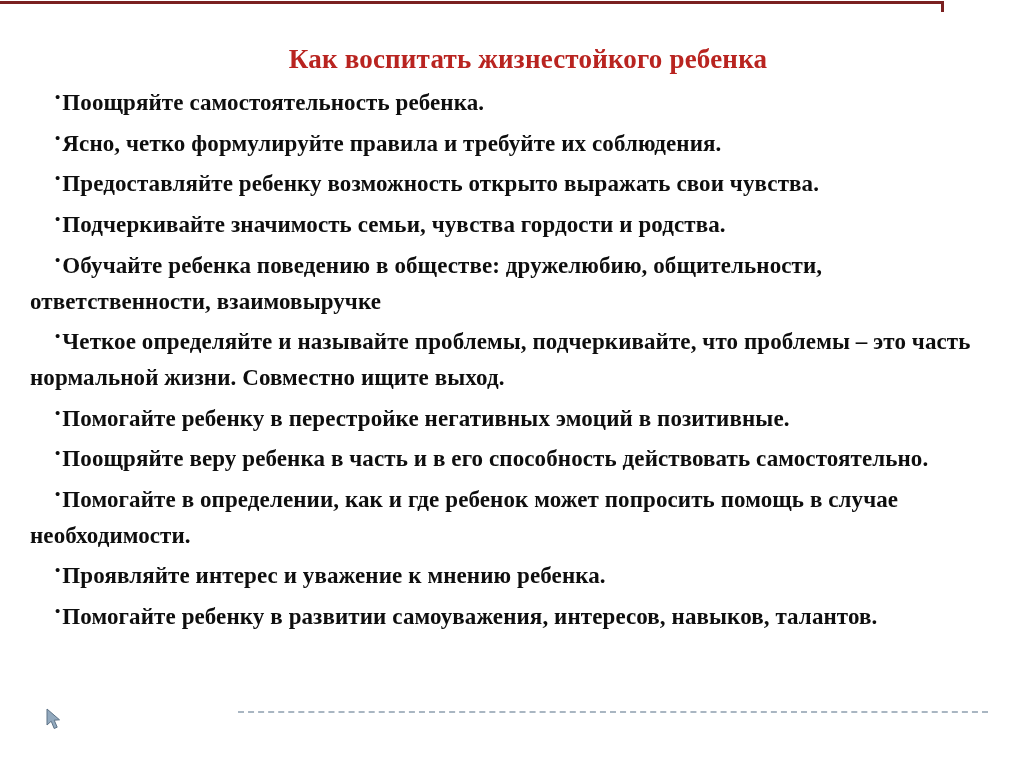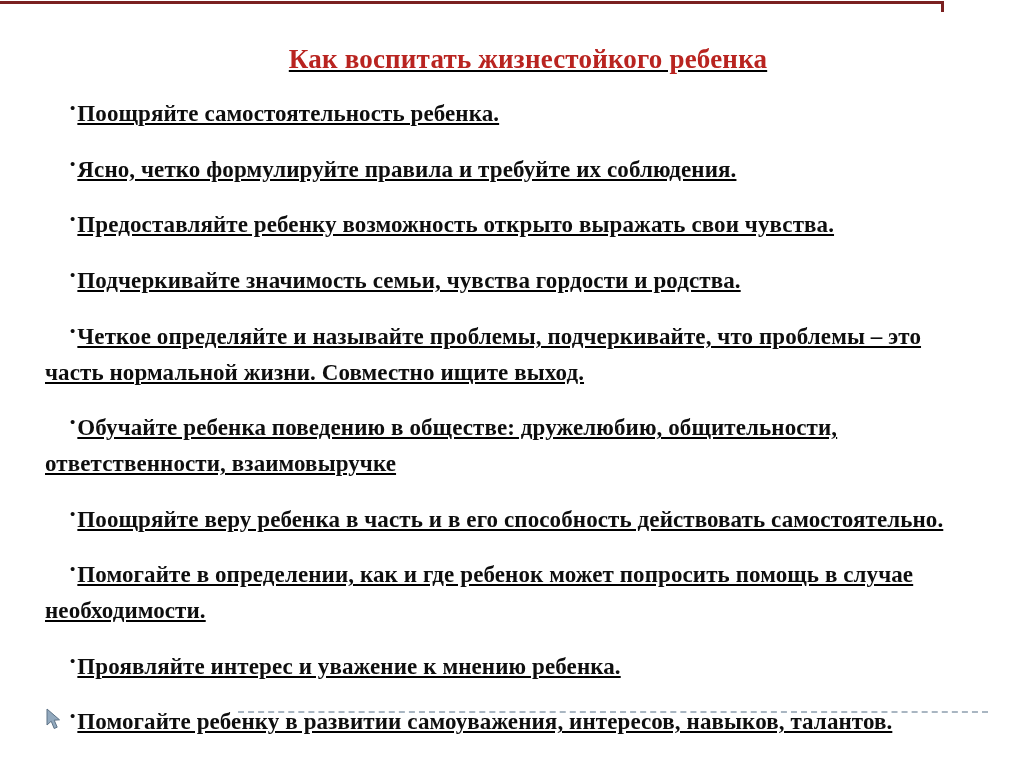--- a/index.html
+++ b/index.html
@@ -6,21 +6,20 @@
   body {
     width: 1024px; height: 768px;
     background: #ffffff;
     overflow: hidden;
     font-family: "Liberation Serif", "DejaVu Serif", serif;
   }
   .slide {
     position: relative;
     width: 1024px; height: 672px;
     background: #ffffff;
-    text-decoration: underline;
   }
   .top-line {
     position: absolute;
     left: 0; top: 1px;
     width: 943px; height: 3px;
     background: #7a2020;
   }
   .top-line-tick {
     position: absolute;
     left: 941px; top: 1px;
@@ -36,21 +35,21 @@
     line-height: 34px;
     color: #b92420;
     letter-spacing: 0.2px;
   }
   .content {
     margin-top: 4px;
     padding: 0 28px 0 30px;
     color: #0e0e0e;
   }
   .content p {
-    margin: 15px;
+    margin: 0;
     font-size: 23px;
     font-weight: 700;
     line-height: 35.7px;
     text-indent: 25px;
     letter-spacing: 0.1px;
   }
   .dot {
     display: inline-block;
     text-indent: 0;
     font-size: 15px;
@@ -77,22 +76,23 @@
   <div class="top-line" style="background: rgb(122, 32, 32);"></div>
   <div class="top-line-tick" style="background: rgb(122, 32, 32);"></div>
 
   <div class="title" style="color: rgb(185, 36, 32);">Как воспитать жизнестойкого ребенка</div>
 
   <div class="content">
     <p><span class="dot">•</span><span>Поощряйте самостоятельность ребенка.</span></p>
     <p><span class="dot">•</span><span>Ясно, четко формулируйте правила и требуйте их соблюдения.</span></p>
     <p><span class="dot">•</span><span>Предоставляйте ребенку возможность открыто выражать свои чувства.</span></p>
     <p><span class="dot">•</span><span>Подчеркивайте значимость семьи, чувства гордости и родства.</span></p>
+    <p><span class="dot">•</span><span>Обучайте ребенка поведению в обществе: дружелюбию, общительности, ответственности, взаимовыручке</span></p>
     <p><span class="dot">•</span><span>Четкое определяйте и называйте проблемы, подчеркивайте, что проблемы – это часть нормальной жизни. Совместно ищите выход.</span></p>
-    <p><span class="dot">•</span><span>Обучайте ребенка поведению в обществе: дружелюбию, общительности, ответственности, взаимовыручке</span></p>
+    <p><span class="dot">•</span><span>Помогайте ребенку в перестройке негативных эмоций в позитивные.</span></p>
     <p><span class="dot">•</span><span>Поощряйте веру ребенка в часть и в его способность действовать самостоятельно.</span></p>
     <p><span class="dot">•</span><span>Помогайте в определении, как и где ребенок может попросить помощь в случае необходимости.</span></p>
     <p><span class="dot">•</span><span>Проявляйте интерес и уважение к мнению ребенка.</span></p>
     <p><span class="dot">•</span><span>Помогайте ребенку в развитии самоуважения, интересов, навыков, талантов.</span></p>
   </div>
 
   <div class="dashed-sep" style="border-top-color: rgb(169, 182, 194);"></div>
 
   <svg class="cursor" viewBox="0 0 17 23">
     <polygon points="1,1 1,17 5.2,13.2 8.2,20.5 11.2,19.2 8.2,12.2 13.5,11.8" fill="#92a9be" stroke="#5d7286" stroke-width="1"></polygon>

